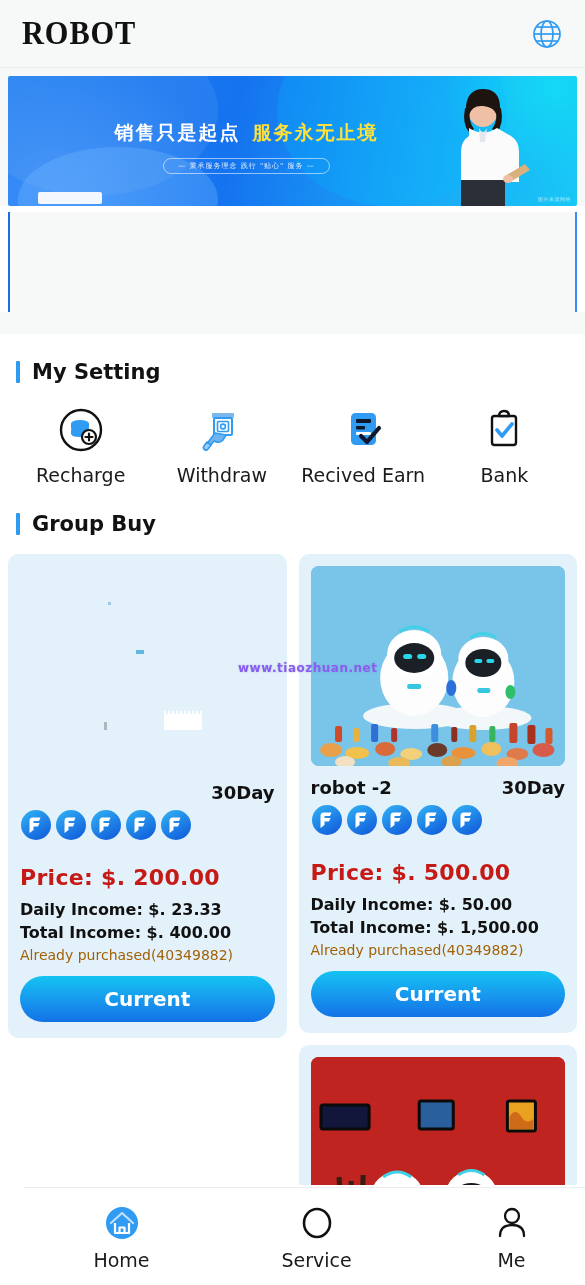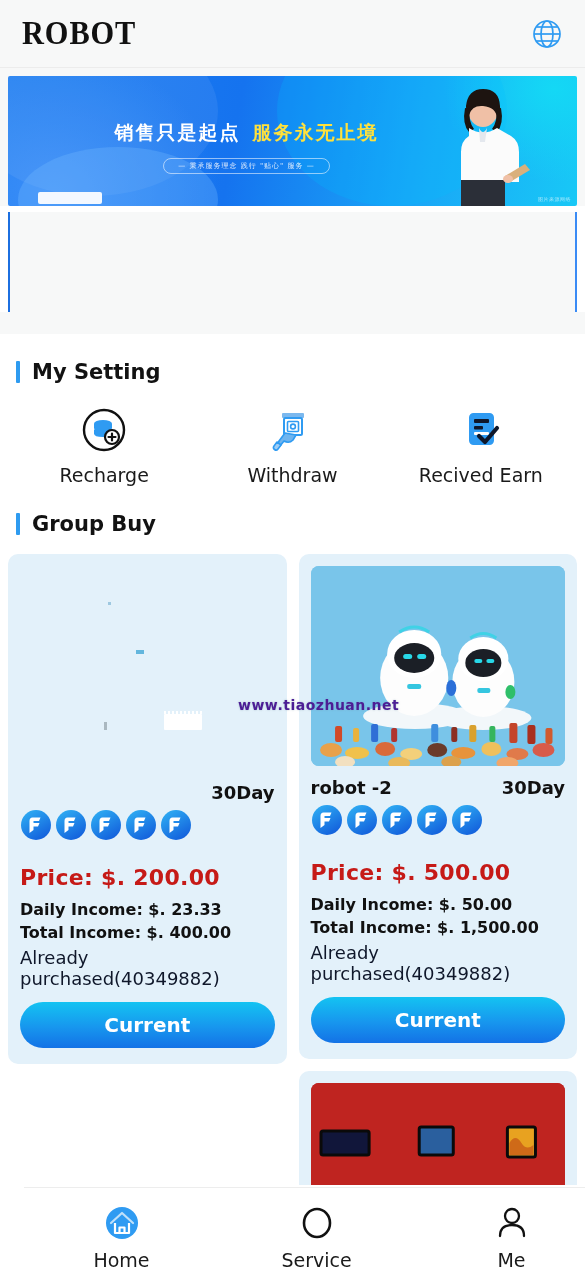--- a/index.html
+++ b/index.html
@@ -179,41 +179,41 @@
     letter-spacing: .3px;
   }
   .income {
     margin-top: 8px;
     font-size: 16px; font-weight:bold; color:#111;
     line-height: 1.45;
     font-family:"DejaVu Sans", sans-serif;
   }
   .purchased {
     margin-top: 3px;
-    font-size: 18px; color:#0f172a;
+    font-size: 14px; color:#a16207;
     font-family:"DejaVu Sans", sans-serif;
   }
   .btn-current {
     display:block; width: 100%; margin-top: 13px;
     height: 46px; line-height: 46px;
     border: none; border-radius: 26px;
     background: linear-gradient(180deg, #14c3f2 0%, #1796ee 55%, #1372e6 100%);
     color:#fff; font-size: 20px; font-weight:bold;
     font-family:"DejaVu Sans", sans-serif;
     text-align:center; cursor:pointer;
   }
 
   
   .watermark {
     position:absolute; left: 238px; top: 107px;
-    font-size: 14px; font-weight:bold; color:#4c1d95;
+    font-size: 12px; font-weight:bold; color:#8b5cf6;
     font-family:"DejaVu Sans", sans-serif;
     letter-spacing: .5px;
     text-shadow: 0 0 2px rgba(120,150,170,.55);
-    pointer-events:none; z-index: 5; white-space:nowrap;margin-top:36px;
+    pointer-events:none; z-index: 5; white-space:nowrap;
   }
 
   
   .bottom-nav {
     position:absolute; left:0; bottom:0; width:585px; height:98px;
     background:#ffffff; border-top:1px solid #ededed;
     display:flex; align-items:center;margin-left:24px;
   }
   .nav-item {
     flex:1; display:flex; flex-direction:column; align-items:center; justify-content:center; gap:6px;
@@ -315,20 +315,30 @@
           <rect x="12" y="7" width="23" height="30" rx="3.5" fill="#2f9bf2" stroke="#2f9bf2" stroke-width="2"></rect>
           <rect x="16" y="12" width="15" height="4" rx="1" fill="#0f172a"></rect>
           <rect x="16" y="19" width="9" height="3.6" rx="1" fill="#0f172a"></rect>
           <rect x="16" y="25" width="15" height="3" rx="1" fill="#fff"></rect>
           <path d="M21 29 l6 6 l12-14" fill="none" stroke="#0f172a" stroke-width="4.2" stroke-linecap="round" stroke-linejoin="round"></path>
         </svg>
       </div>
       <div class="setting-label">Recived Earn</div>
     </div>
 
+    <div class="setting-item">
+      <div class="setting-icon">
+        <svg width="46" height="46" viewBox="0 0 46 46">
+          <rect x="11" y="9" width="24" height="29" rx="2.5" fill="#fff" stroke="#111" stroke-width="2.4"></rect>
+          <path d="M18 9 q0-5 5-5 q5 0 5 5z" fill="#fff" stroke="#111" stroke-width="2.4" stroke-linejoin="round"></path>
+          <path d="M16 23 l5 6 l10-12" fill="none" stroke="#2f9bf2" stroke-width="3.6" stroke-linecap="round" stroke-linejoin="round"></path>
+        </svg>
+      </div>
+      <div class="setting-label">Bank</div>
+    </div>
 
   </div>
 
   <div class="section-title">
     <div class="section-bar"></div>
     <div class="section-text">Group Buy</div>
   </div>
 
   <div class="cards">
 

